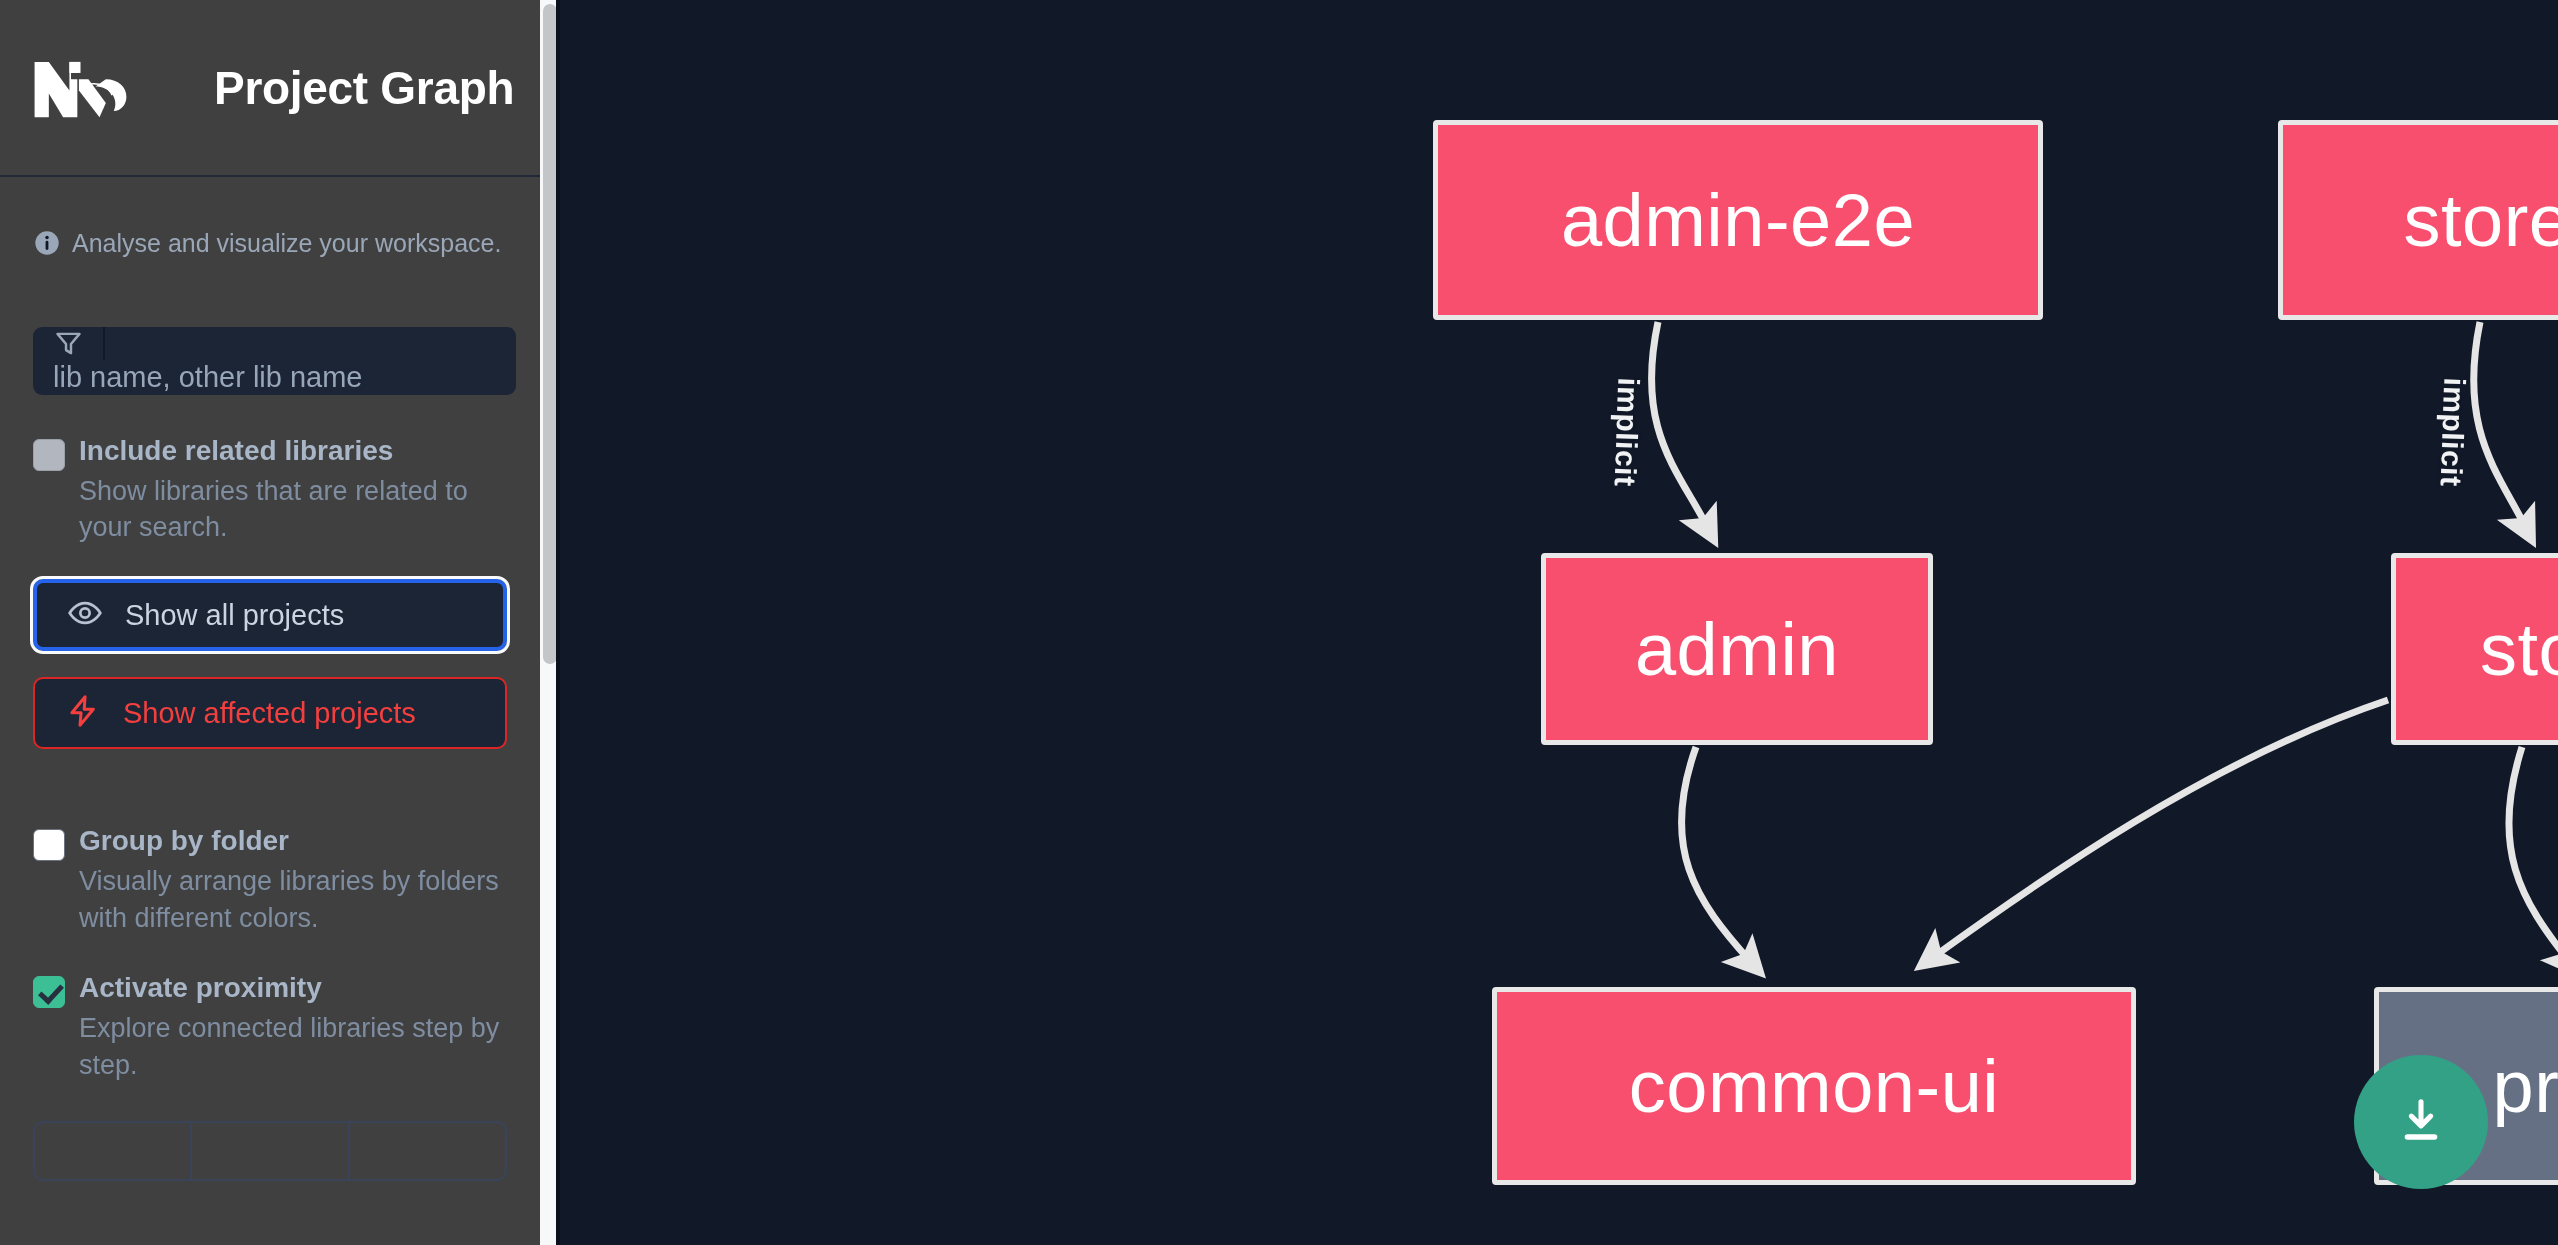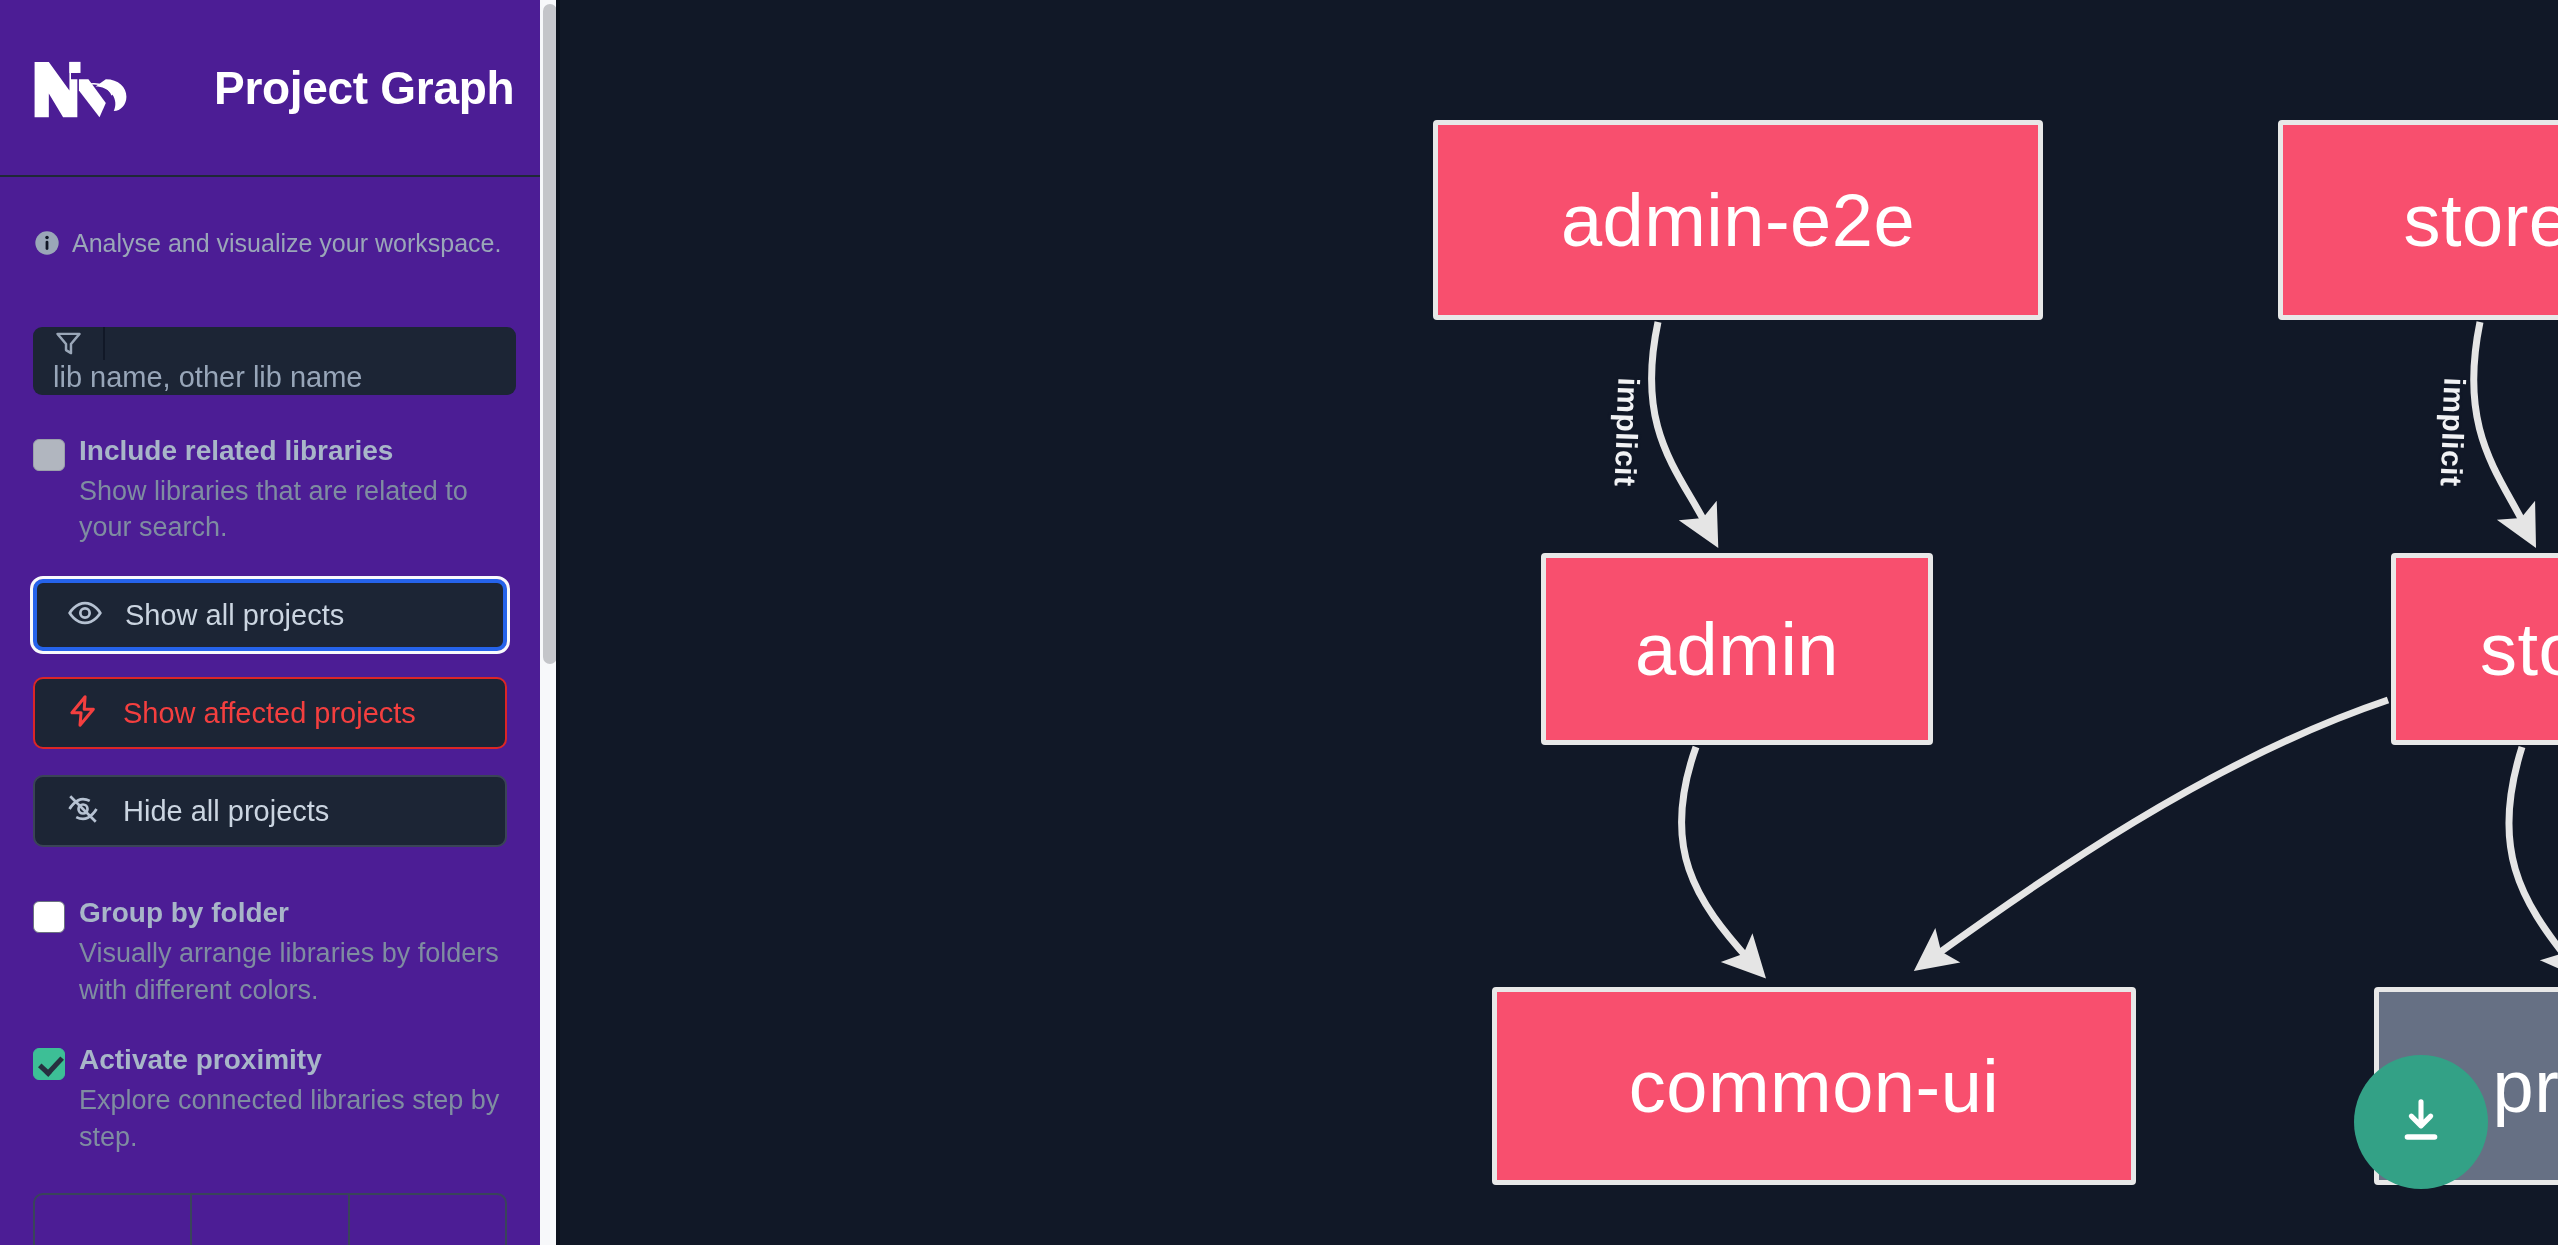--- a/index.html
+++ b/index.html
@@ -8,21 +8,21 @@
     overflow: hidden;
     background: #0f1623;
     font-family: "Liberation Sans", sans-serif;
   }
   #app { position: relative; width: 2558px; height: 1245px; display: flex; }
 
   
   .sidebar {
     position: relative;
     width: 560px; height: 1245px;
-    background: #4c1d95;
+    background: #404040;
     flex: 0 0 560px;
     overflow: hidden;
   }
   .sidebar-inner { position: absolute; inset: 0 20px 0 0; }
 
   .sb-header {
     height: 177px;
     display: flex; align-items: center;
     padding-left: 33px;
     border-bottom: 2px solid #1f2937;
@@ -293,30 +293,20 @@
         <span>
           <svg viewBox="0 0 24 24" width="36" height="36" aria-hidden="true">
             <path fill="none" stroke="#f43f3f" stroke-width="2" stroke-linejoin="round" d="M13.4 2.5 4.6 13.2h6.1L10 21.5l8.9-10.7h-6.1z"></path>
           </svg>
         </span>
         <span class="btn-label">Show affected projects</span>
       </div>
 
       <div class="spacer-16"></div>
 
-      <div class="btn">
-        <span>
-          <svg viewBox="0 0 24 24" width="36" height="36" aria-hidden="true">
-            <path fill="none" stroke="#b6c2d2" stroke-width="1.8" d="M3 12s3.8-6.6 9-6.6c1.7 0 3.2.5 4.5 1.2M21 12s-3.8 6.6-9 6.6c-1.7 0-3.2-.5-4.5-1.2"></path>
-            <circle cx="12" cy="12" r="3" fill="none" stroke="#b6c2d2" stroke-width="1.8"></circle>
-            <line x1="3.5" y1="3.5" x2="20.5" y2="20.5" stroke="#b6c2d2" stroke-width="1.8"></line>
-          </svg>
-        </span>
-        <span class="btn-label">Hide all projects</span>
-      </div>
 
       <div class="opt-block" style="padding-top:48px;">
         <span class="cb unchecked"></span>
         <span class="opt-txt">
           <div class="opt-label">Group by folder</div>
           <div class="opt-desc">Visually arrange libraries by folders with different colors.</div>
         </span>
       </div>
 
       <div class="opt-block" style="padding-top:34px;justify-content:space-between;">

